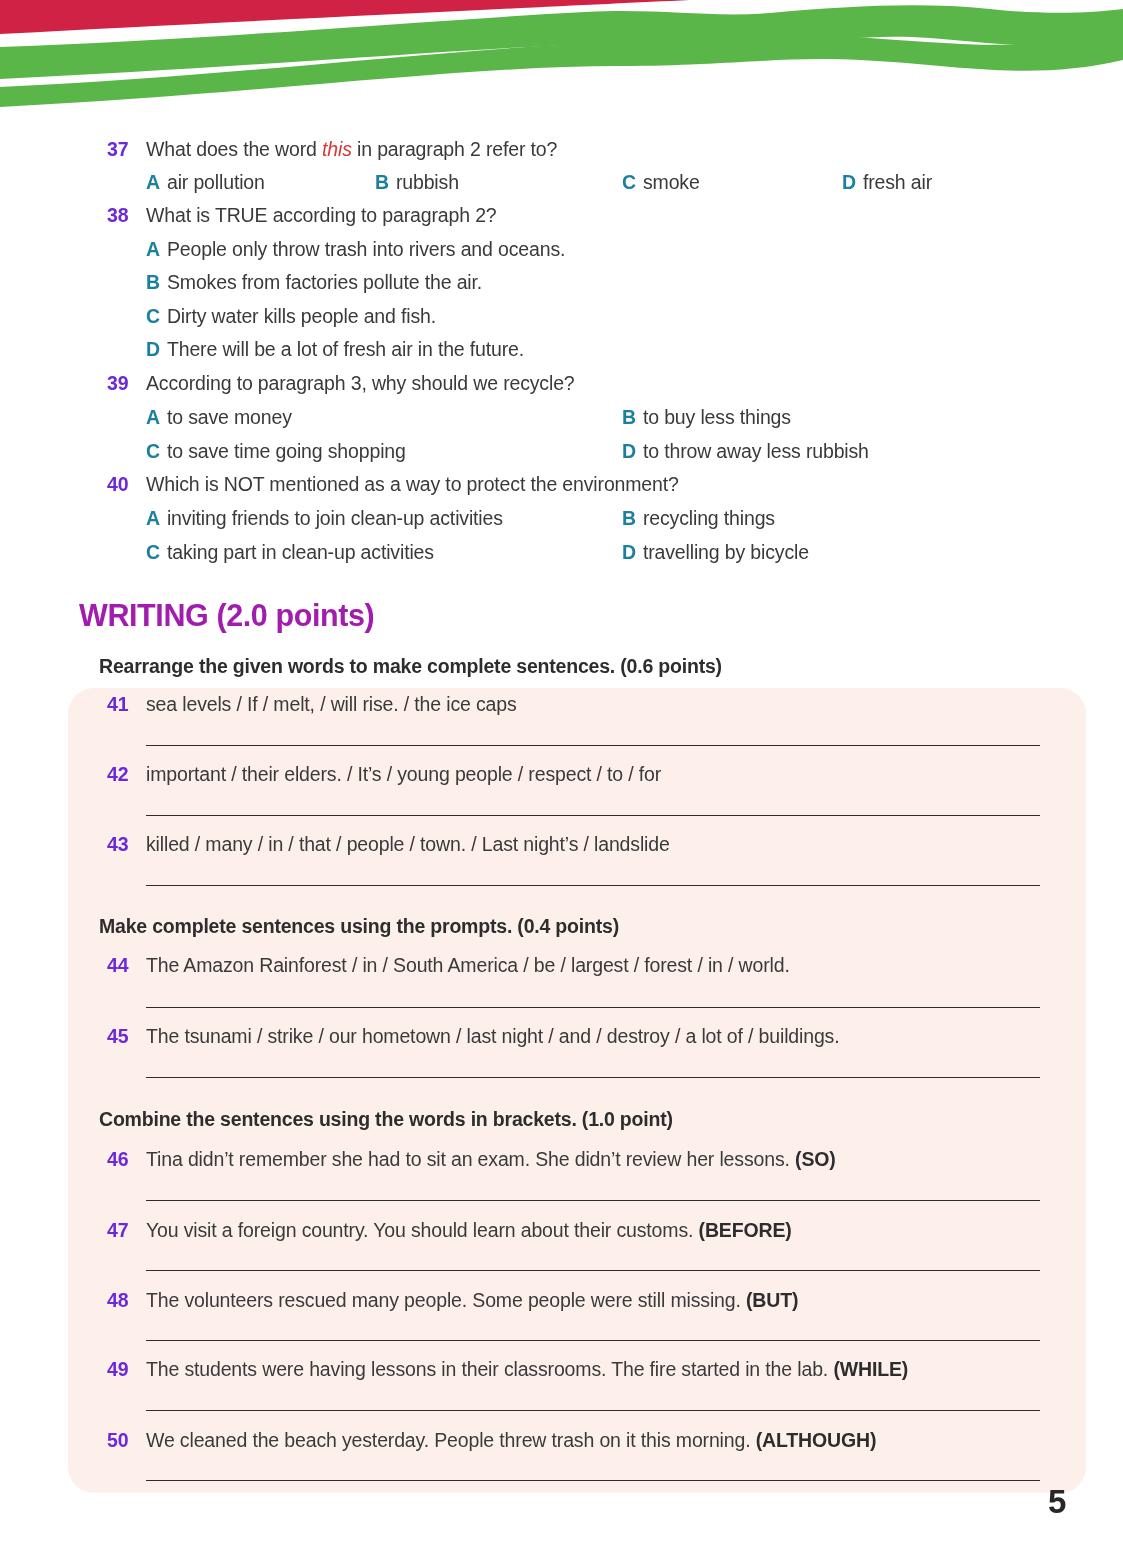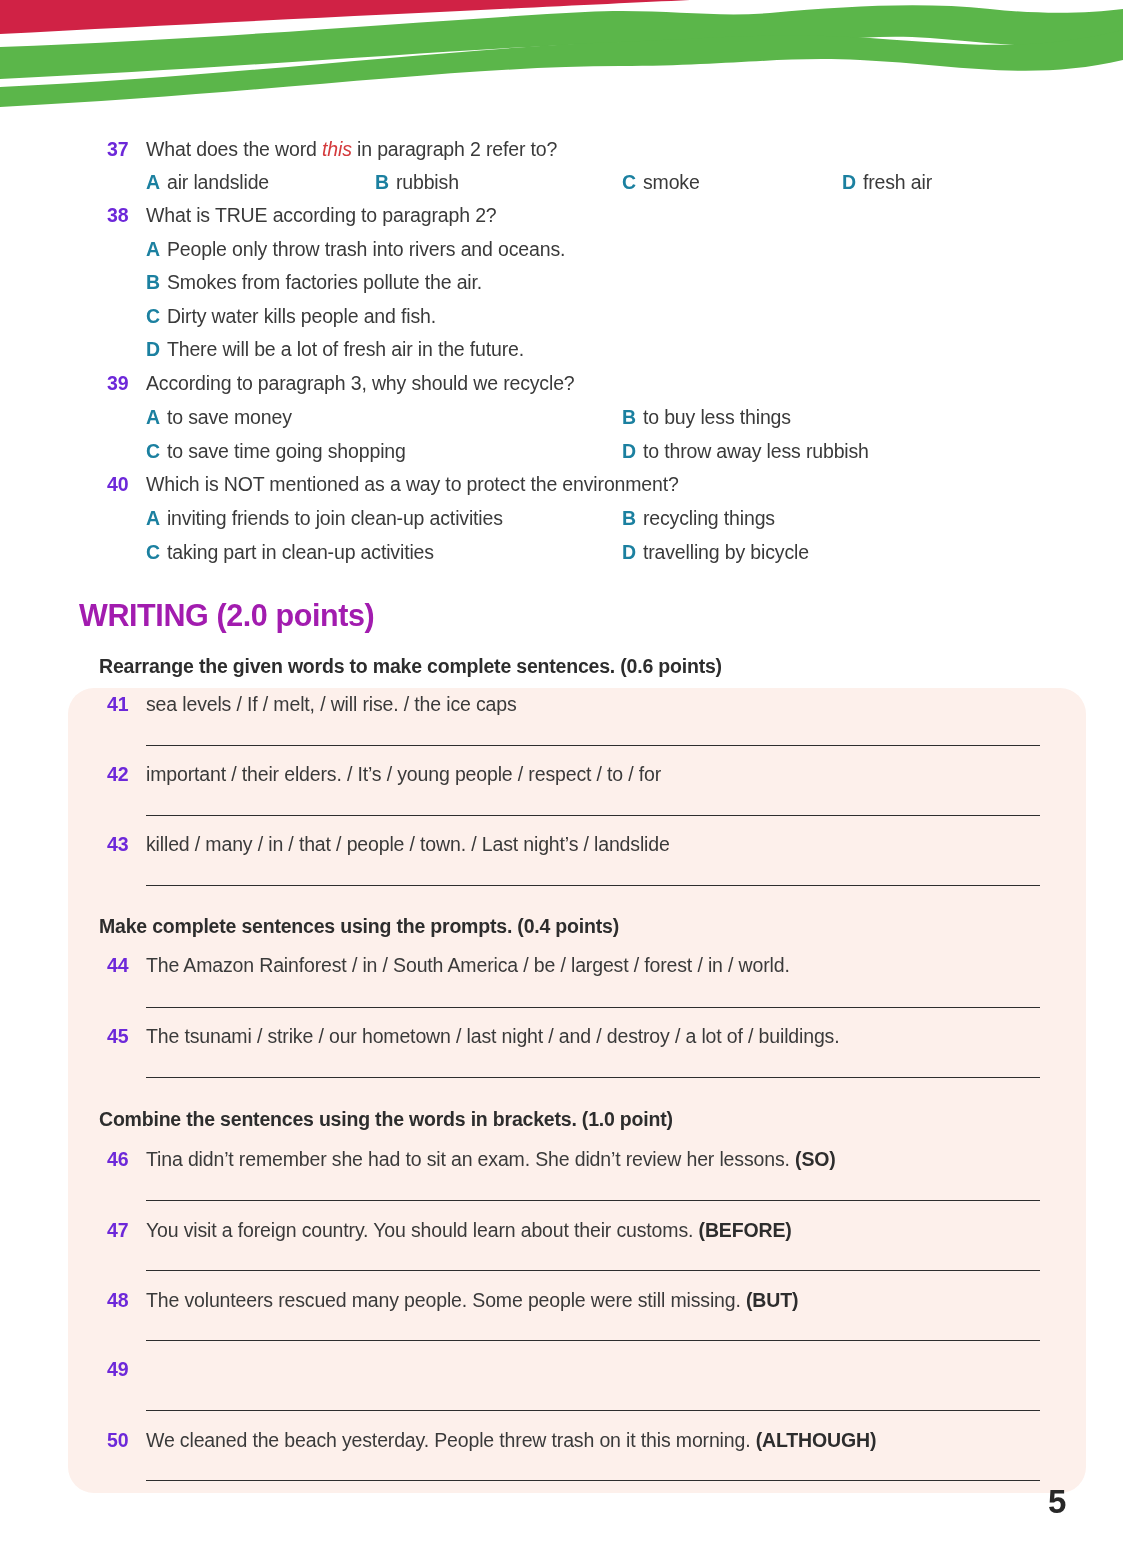--- a/index.html
+++ b/index.html
@@ -30,21 +30,21 @@
     <path fill="#d02245" d="M0,0 L690,0 C540,7 250,21 0,34 Z"></path>
     <path fill="#5bb64a" d="M0,47 C240,38 430,20 585,12 C660,8 710,18 770,13 C850,6 920,2 990,9 C1045,15 1090,13 1123,9 L1123,43 C1060,52 1005,44 930,38 C860,33 815,45 745,42 C590,36 320,64 0,79 Z"></path>
     <path fill="#5bb64a" d="M0,87 C240,76 450,48 620,42 C720,38 760,33 850,37 C950,42 1020,55 1123,30 L1123,60 C1030,82 950,64 860,60 C780,56 730,66 620,66 C460,66 260,94 0,107 Z"></path>
   </svg>
 
   <div class="line" style="top:138px">
     <span class="qn">37</span>
     <span class="qt"><span>What does the word </span><i class="hl">this</i><span> in paragraph 2 refer to?</span></span>
   </div>
   <div class="line" style="top:171px">
-    <span class="opt" style="left:146px"><span class="olet">A</span><span>air landslide</span></span>
+    <span class="opt" style="left:146px"><span class="olet">A</span><span>air pollution</span></span>
     <span class="opt" style="left:375px"><span class="olet">B</span><span>rubbish</span></span>
     <span class="opt" style="left:622px"><span class="olet">C</span><span>smoke</span></span>
     <span class="opt" style="left:842px"><span class="olet">D</span><span>fresh air</span></span>
   </div>
 
   <div class="line" style="top:204px">
     <span class="qn">38</span>
     <span class="qt">What is TRUE according to paragraph 2?</span>
   </div>
   <div class="line" style="top:238px">
@@ -139,20 +139,21 @@
   <div class="ansline" style="top:1270px"></div>
 
   <div class="line" style="top:1289px">
     <span class="qn">48</span>
     <span class="qt"><span>The volunteers rescued many people. Some people were still missing. </span><b class="brk">(BUT)</b></span>
   </div>
   <div class="ansline" style="top:1340px"></div>
 
   <div class="line" style="top:1358px">
     <span class="qn">49</span>
+    <span class="qt"><span>The students were having lessons in their classrooms. The fire started in the lab. </span><b class="brk">(WHILE)</b></span>
   </div>
   <div class="ansline" style="top:1410px"></div>
 
   <div class="line" style="top:1429px">
     <span class="qn">50</span>
     <span class="qt"><span>We cleaned the beach yesterday. People threw trash on it this morning. </span><b class="brk">(ALTHOUGH)</b></span>
   </div>
   <div class="ansline" style="top:1480px"></div>
 
   <div class="pagenum">5</div>

